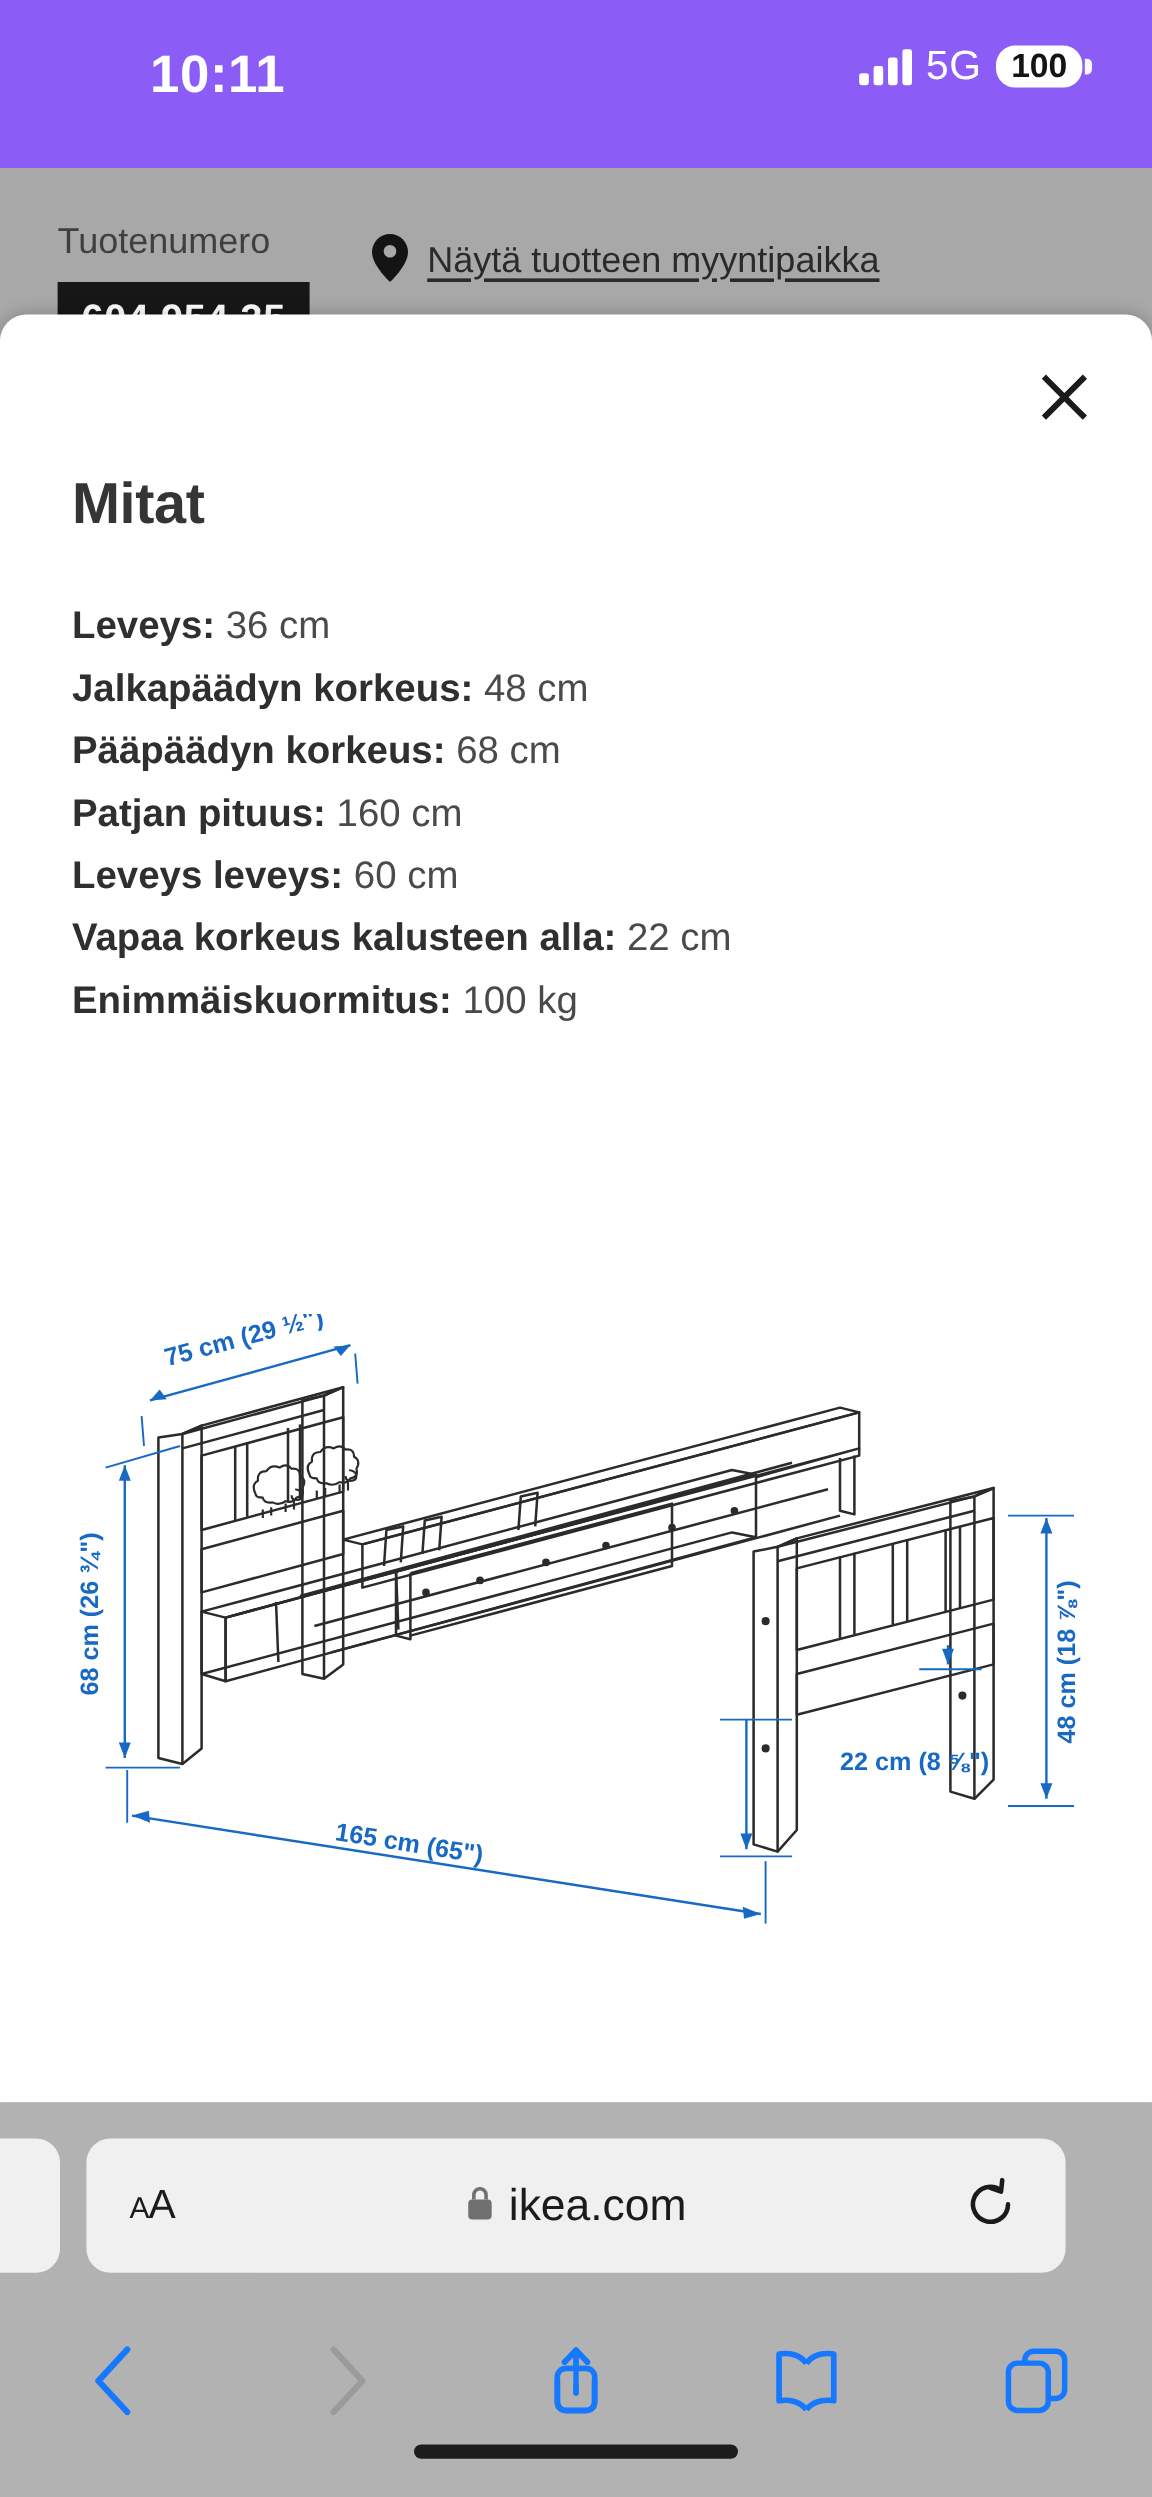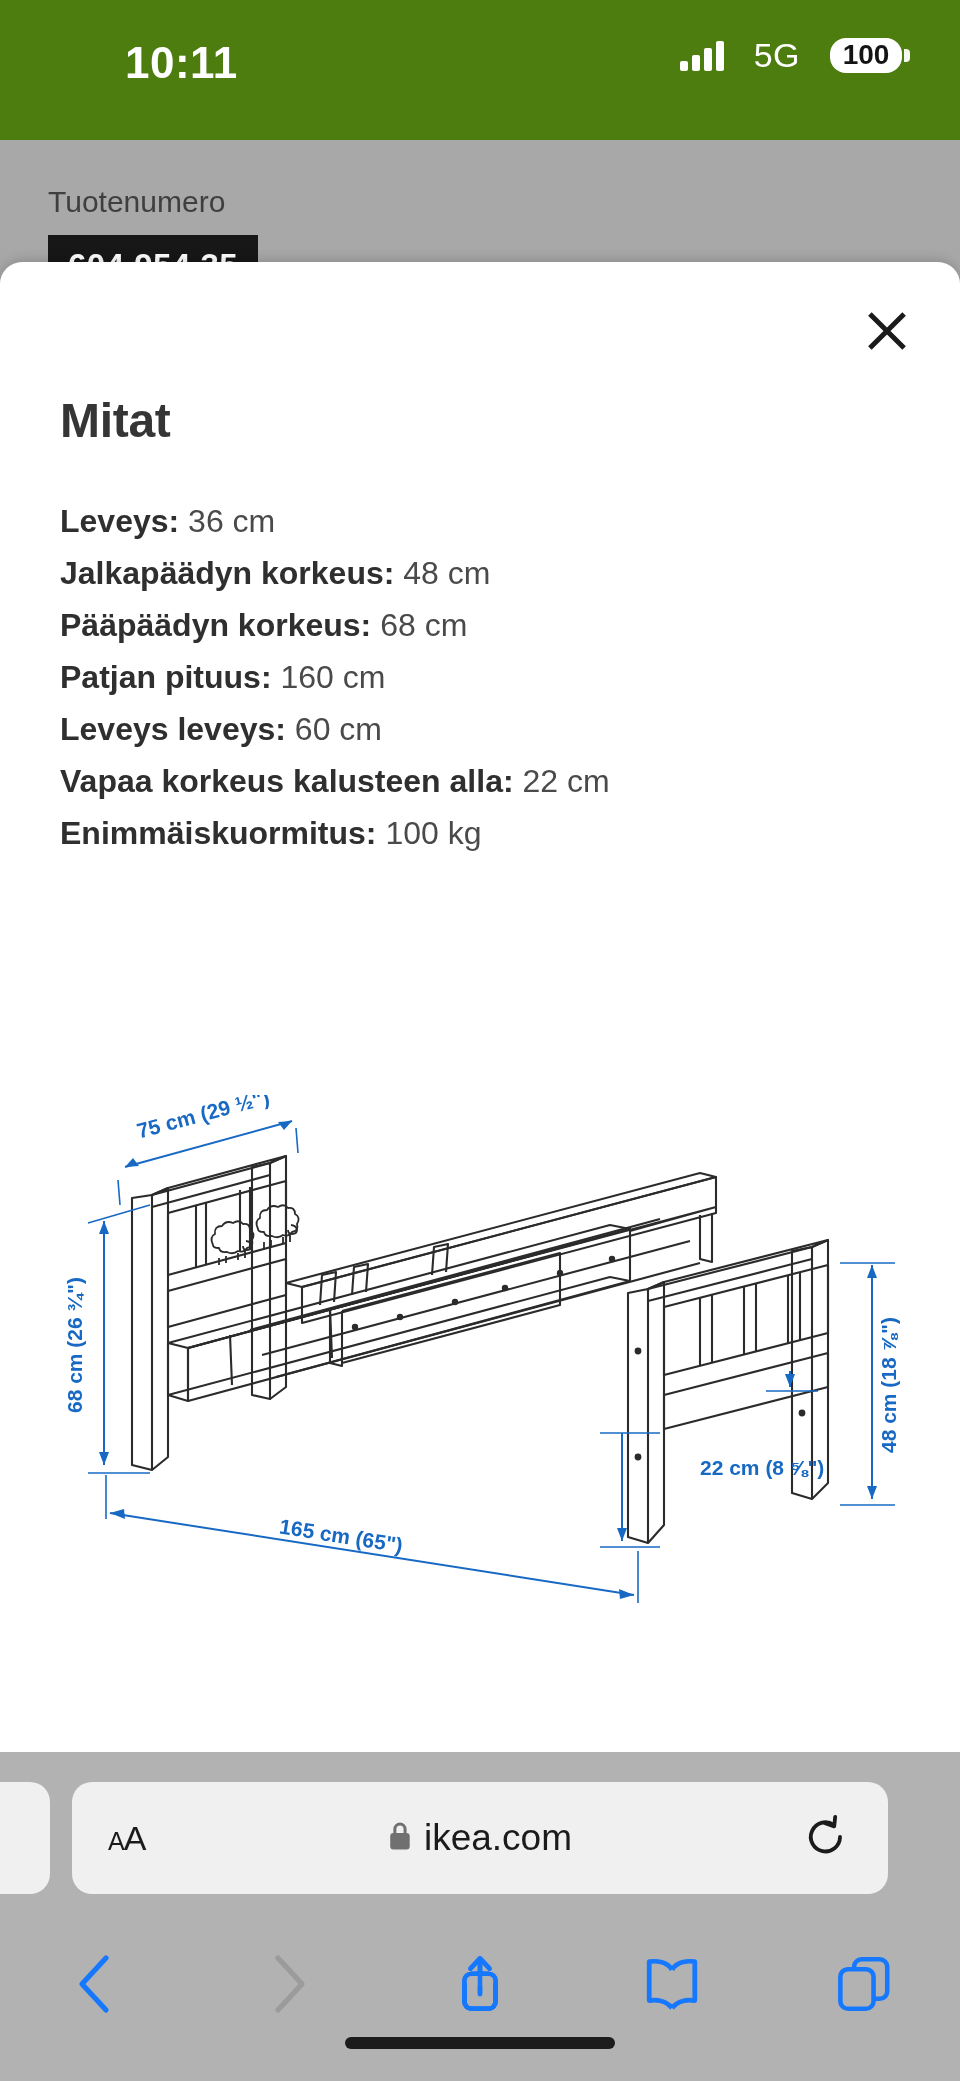--- a/index.html
+++ b/index.html
@@ -7,29 +7,29 @@
     width: 960px; height: 2081px;
     font-family: "Liberation Sans", sans-serif;
     background: #ffffff;
     overflow: hidden;
   }
   #screen { position: relative; width: 960px; height: 2081px; background: #a8a8a8; }
 
   
   #statusbar {
     position: absolute; left: 0; top: 0; width: 960px; height: 140px;
-    background: #4d7c0f;
+    background: #8b5cf6;
   }
   #clock {
     position: absolute; left: 125px; top: 38px;
     color: #ffffff; font-size: 44px; font-weight: 600; letter-spacing: 0.5px;
   }
   #status-right {
     position: absolute; right: 50px; top: 36px;
-    display: flex; align-items: center; gap: 30px;
+    display: flex; align-items: center; gap: 12px;
   }
   .sig-bars { display: flex; align-items: flex-end; gap: 4px; height: 30px; }
   .sig-bars i { display: block; width: 8px; background: #fff; border-radius: 2px; }
   .sig-bars i:nth-child(1) { height: 10px; }
   .sig-bars i:nth-child(2) { height: 16px; }
   .sig-bars i:nth-child(3) { height: 23px; }
   .sig-bars i:nth-child(4) { height: 30px; }
   #net-label { color: #fff; font-size: 34px; font-weight: 400; letter-spacing: 0.5px; }
   #battery { position: relative; display: flex; align-items: center; }
   #battery-body {
@@ -149,20 +149,29 @@
       <span id="battery">
         <span id="battery-body">100</span>
         <span id="battery-nub"></span>
       </span>
     </div>
   </div>
 
   <div id="page-behind">
     <div id="behind-label">Tuotenumero</div>
     <div id="behind-chip">604.954.35</div>
+    <div id="behind-link-row">
+      <span>
+        <svg width="30" height="40" viewBox="0 0 24 32">
+          <path d="M12 0C5.4 0 0 5.4 0 12c0 9 12 20 12 20s12-11 12-20C24 5.4 18.6 0 12 0z" fill="#141414"></path>
+          <circle cx="12" cy="11.5" r="4.2" fill="#a8a8a8"></circle>
+        </svg>
+      </span>
+      <span id="behind-link">Näytä tuotteen myyntipaikka</span>
+    </div>
   </div>
 
   <div id="modal"></div>
 
   <div id="close-btn">
     <svg width="46" height="46" viewBox="0 0 24 24">
       <path d="M4 4 L20 20 M20 4 L4 20" stroke="#1b1b1b" stroke-width="2.6" stroke-linecap="square"></path>
     </svg>
   </div>
 

